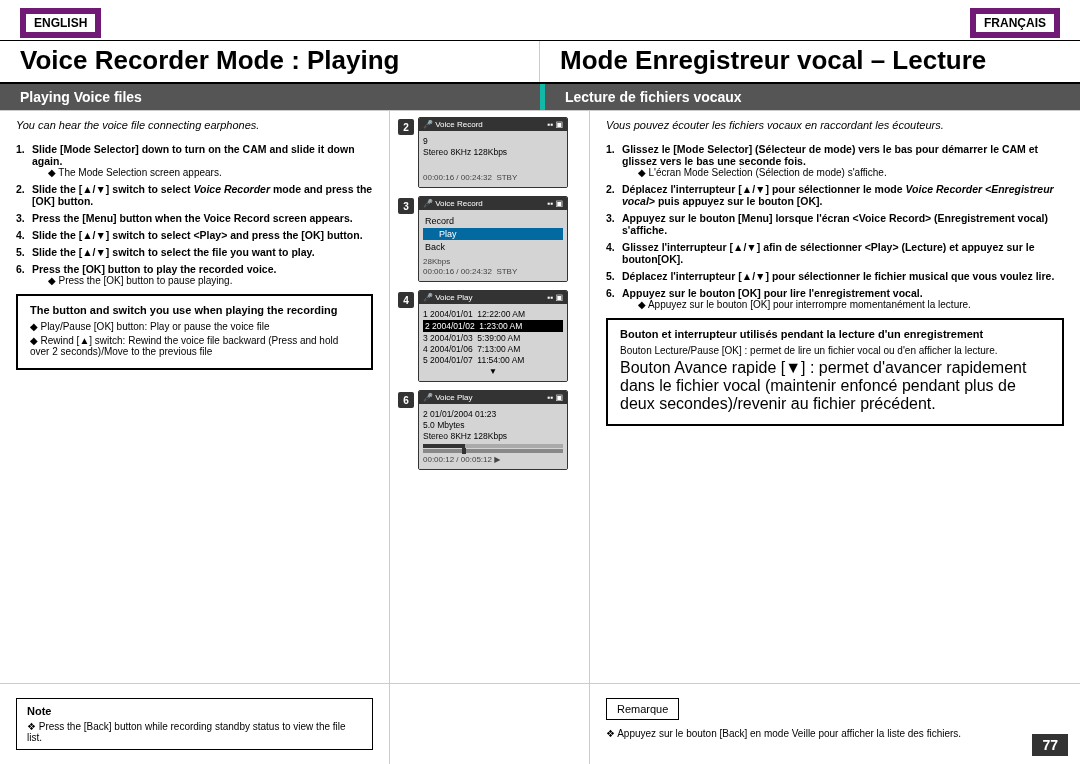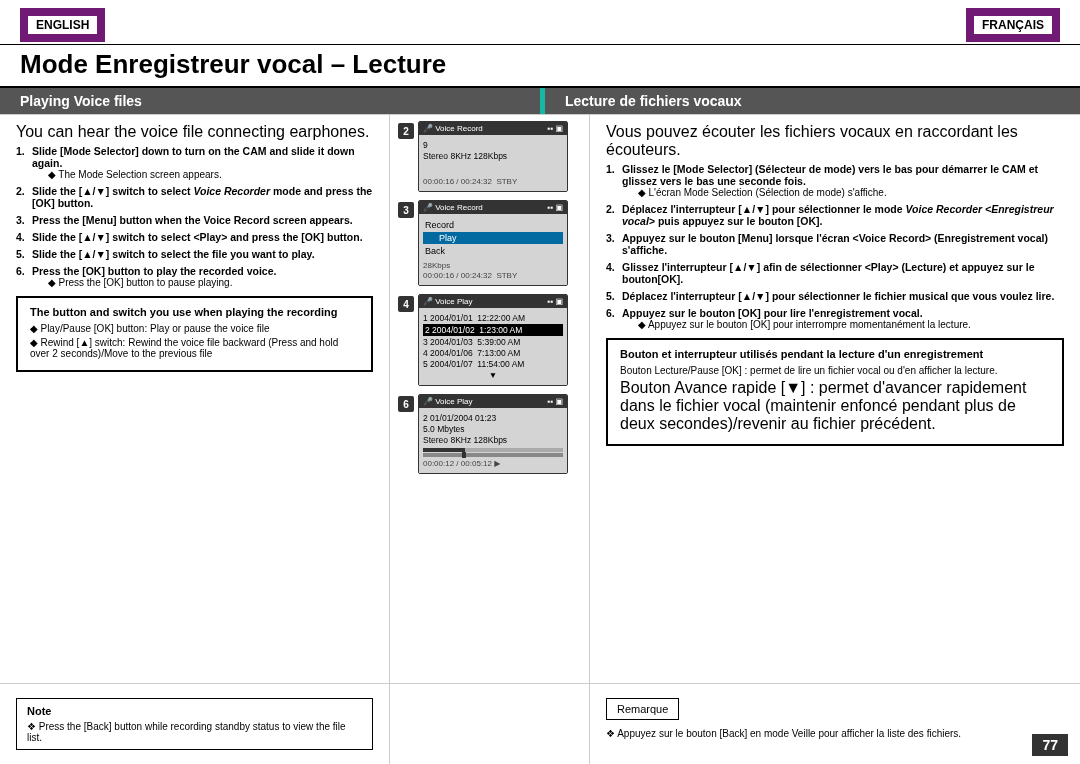--- a/index.html
+++ b/index.html
@@ -18,21 +18,21 @@
       flex-direction: column;
     }
     
     .lang-header {
       display: flex;
       justify-content: space-between;
       padding: 8px 20px 2px 20px;
       border-bottom: 1px solid #000;
     }
     .lang-label {
-      border: 8px solid #701a75;
+      border: 6px solid #701a75;
       padding: 2px 8px;
       font-weight: bold;
       font-size: 12px;
     }
     
     .title-row {
       display: flex;
       border-bottom: 2px solid #000;
     }
     .title-left {
@@ -59,23 +59,24 @@
       background: #555;
       color: #fff;
       font-size: 14px;
       font-weight: bold;
       padding: 5px 20px;
     }
     .section-header.right {
       border-left: 5px solid #14b8a6;
     }
     .intro-text {
-      font-size: 16px;
-      margin-bottom: 4px;
+      font-size: 11px;
+      margin-bottom: 12px;
       color: #000;
+      font-style: italic;
     }
     
     .step {
       display: flex;
       margin-bottom: 5px;
       font-size: 10.5px;
     }
     .step-num {
       min-width: 16px;
       font-weight: bold;
@@ -274,20 +275,23 @@
 <body>
 
 <div class="page">
 
   <div class="lang-header">
     <span class="lang-label">ENGLISH</span>
     <span class="lang-label">FRANÇAIS</span>
   </div>
 
   <div class="title-row">
+    <div class="title-left">
+      <span class="page-title">Voice Recorder Mode : Playing</span>
+    </div>
     <div class="title-right">
       <span class="page-title">Mode Enregistreur vocal – Lecture</span>
     </div>
   </div>
 
   <div class="section-header-row">
     <div class="section-header">
       <span>Playing Voice files</span>
     </div>
     <div class="section-header right">

